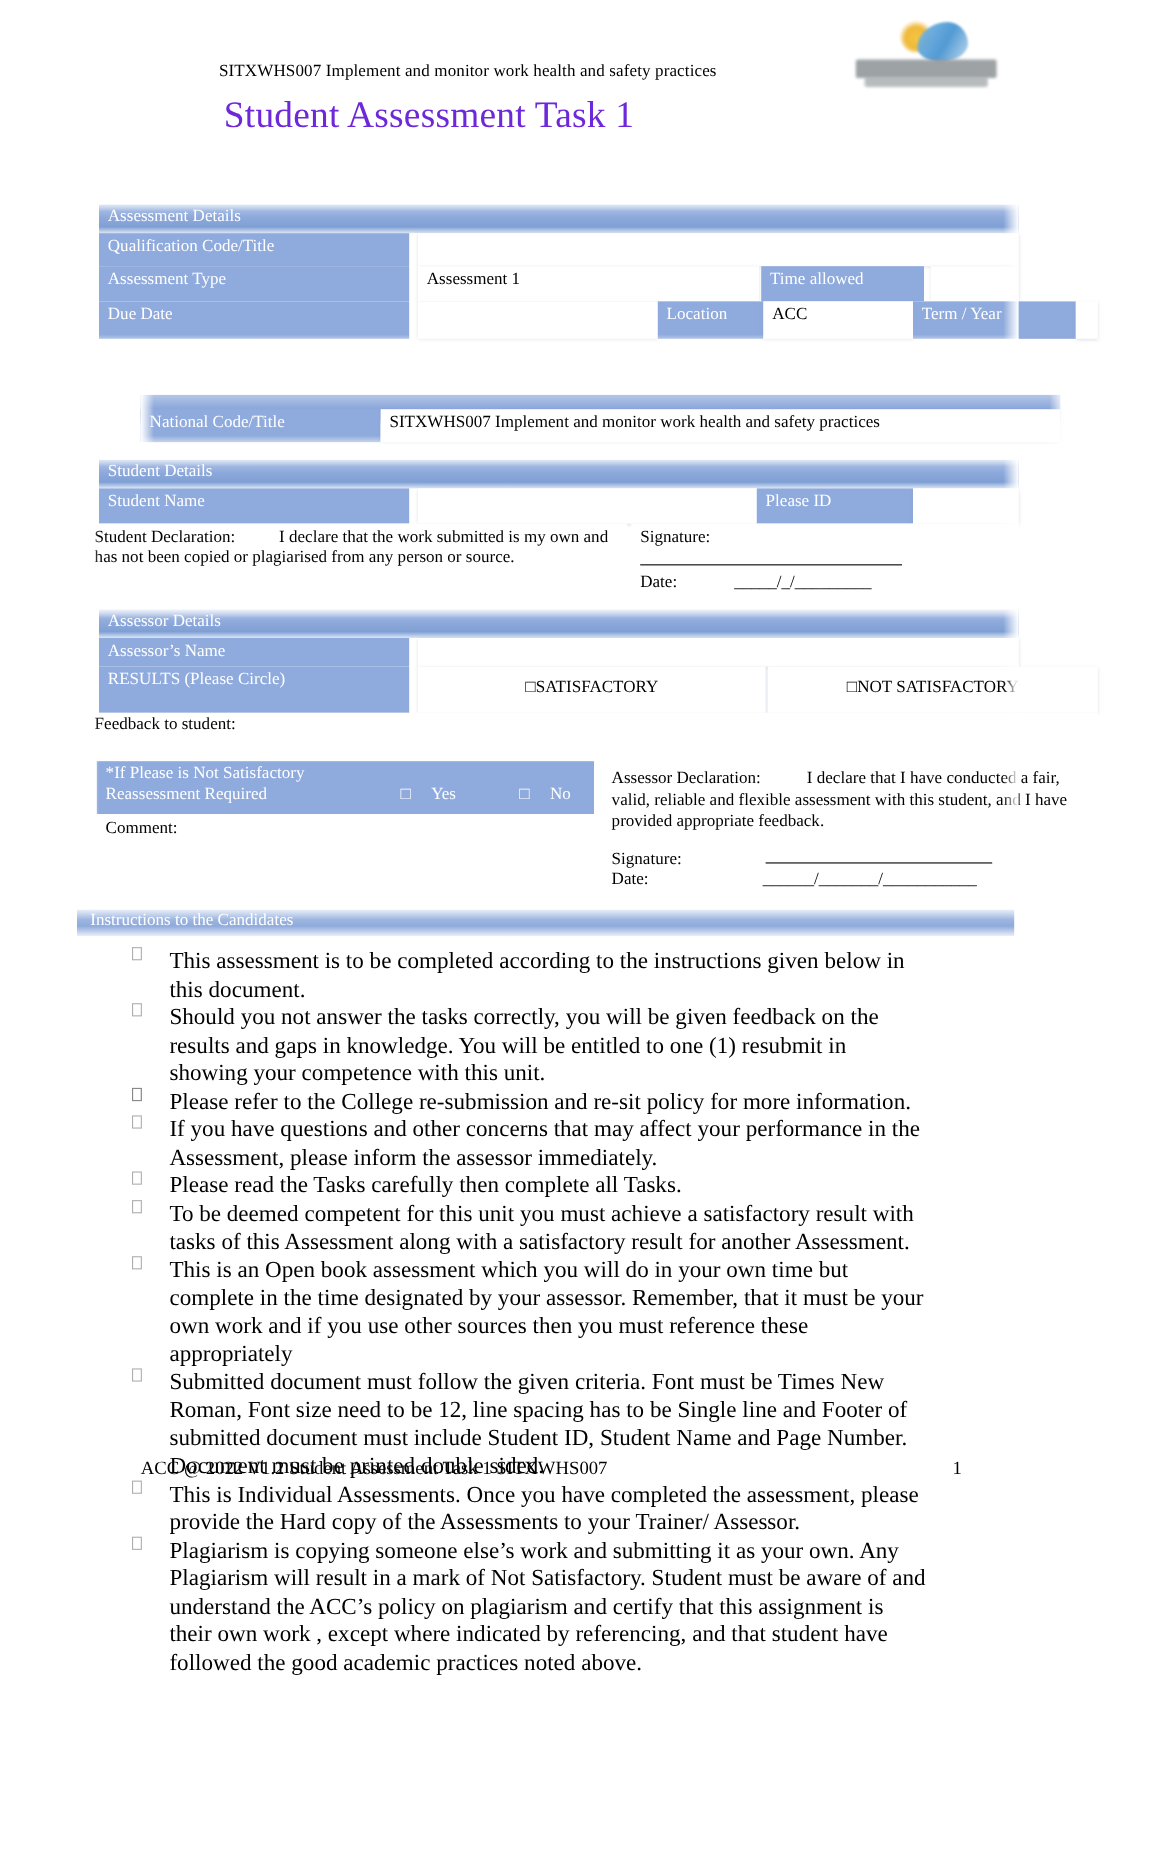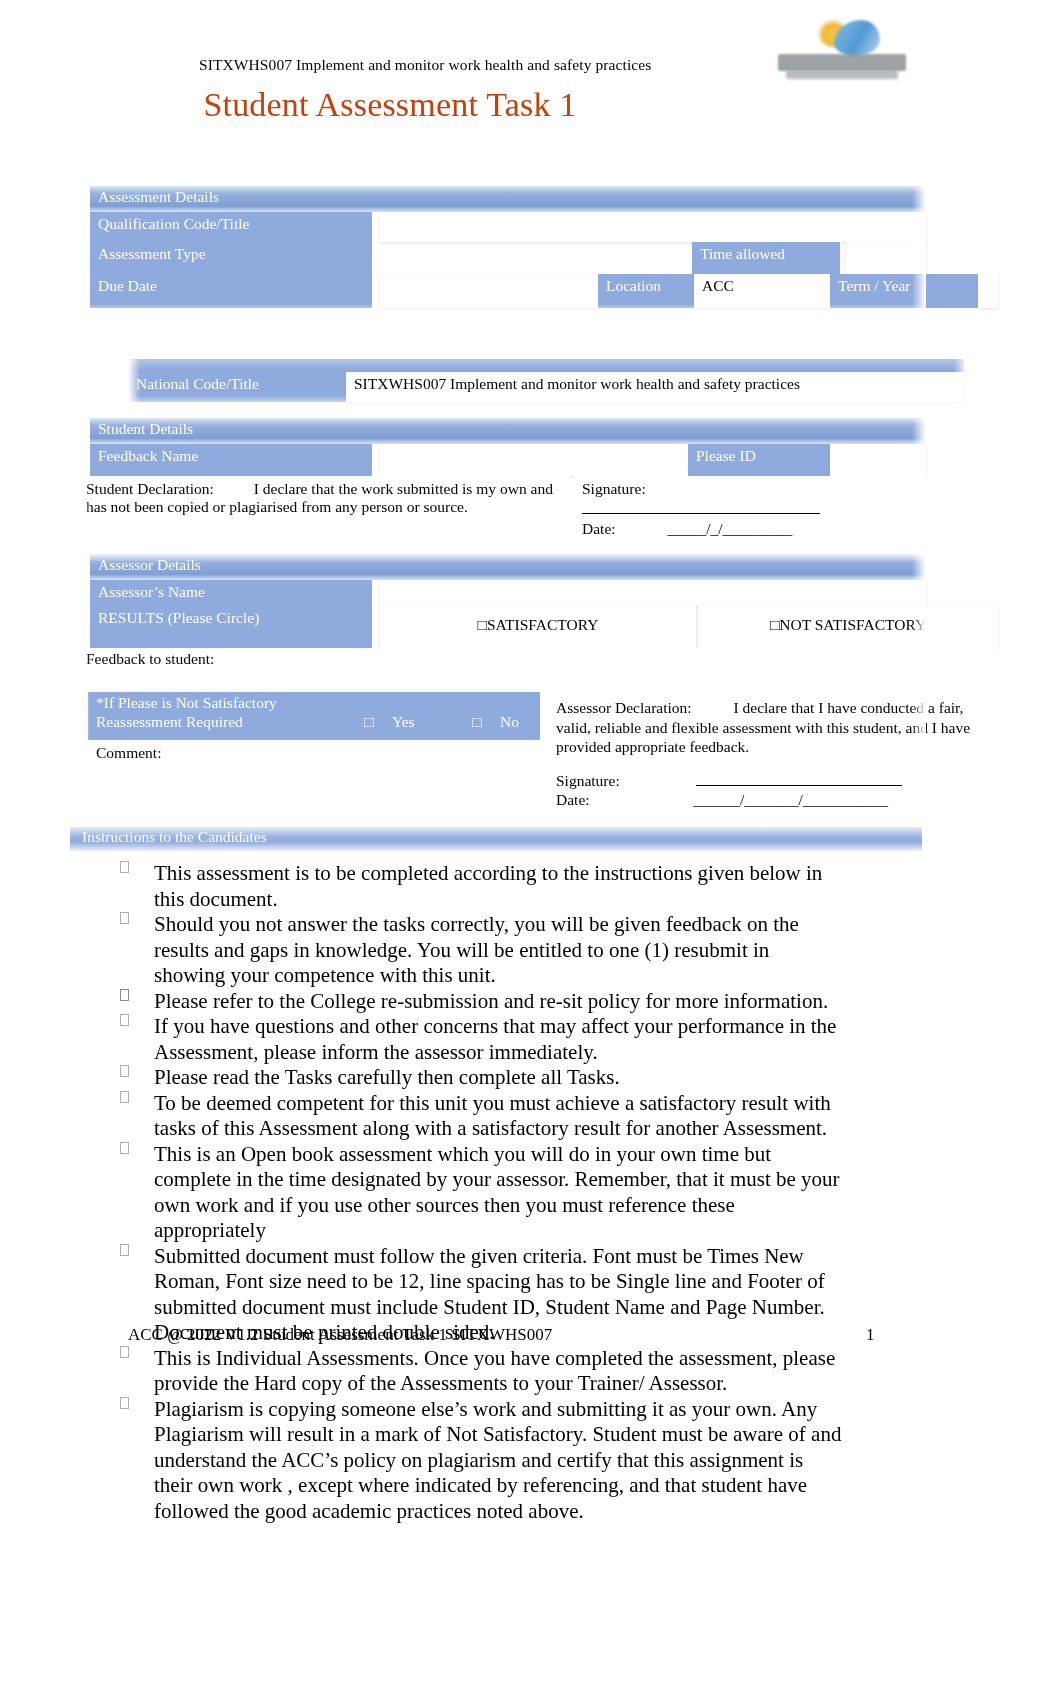--- a/index.html
+++ b/index.html
@@ -72,21 +72,21 @@
     border-radius: 2px;
     filter: blur(1.6px);
     opacity: .7;
   }
   .doc-title {
     position: absolute;
     left: 0; top: 86px;
     width: 780px;
     text-align: center;
     font-size: 34px;
-    color: #c2410c;
+    color: #6d28d9;
     letter-spacing: 0.2px;
   }
 
   
   .tblwrap {
     position: absolute;
     filter: blur(0.35px);
   }
   .cell {
     position: absolute;
@@ -228,20 +228,23 @@
     <div class="cell blue pad" style="left:12px; top:30px; width:282px; height:30px;">
       <span>Qualification Code/Title</span>
     </div>
     <div class="cell white pad shadow-soft" style="left:302px; top:30px; width:546px; height:30px;">
       <span></span>
     </div>
 
     <div class="cell blue pad" style="left:12px; top:60px; width:282px; height:32px;">
       <span>Assessment Type</span>
     </div>
+    <div class="cell white pad shadow-soft" style="left:302px; top:60px; width:310px; height:32px;">
+      <span>Assessment 1</span>
+    </div>
     <div class="cell blue pad" style="left:614px; top:60px; width:148px; height:32px;">
       <span>Time allowed</span>
     </div>
     <div class="cell white pad shadow-soft" style="left:768px; top:60px; width:80px; height:32px;">
       <span></span>
     </div>
 
     <div class="cell blue pad" style="left:12px; top:92px; width:282px; height:34px;">
       <span>Due Date</span>
     </div>
@@ -281,21 +284,21 @@
     <div class="edge-fade-left"></div>
     <div class="edge-fade-right"></div>
     <div class="edge-fade-bottom"></div>
   </div>
 
   <div class="tblwrap" style="left:78px; top:414px; width:848px; height:128px;">
     <div class="cell blue-grad pad" style="left:12px; top:4px; width:836px; height:26px; padding-top:2px;">
       <span>Student Details</span>
     </div>
     <div class="cell blue pad" style="left:12px; top:30px; width:282px; height:32px;">
-      <span>Feedback Name</span>
+      <span>Student Name</span>
     </div>
     <div class="cell white pad shadow-soft" style="left:302px; top:30px; width:308px; height:32px;">
       <span></span>
     </div>
     <div class="cell blue pad" style="left:610px; top:30px; width:142px; height:32px;">
       <span>Please ID</span>
     </div>
     <div class="cell white pad shadow-soft" style="left:752px; top:30px; width:96px; height:32px;">
       <span></span>
     </div>

